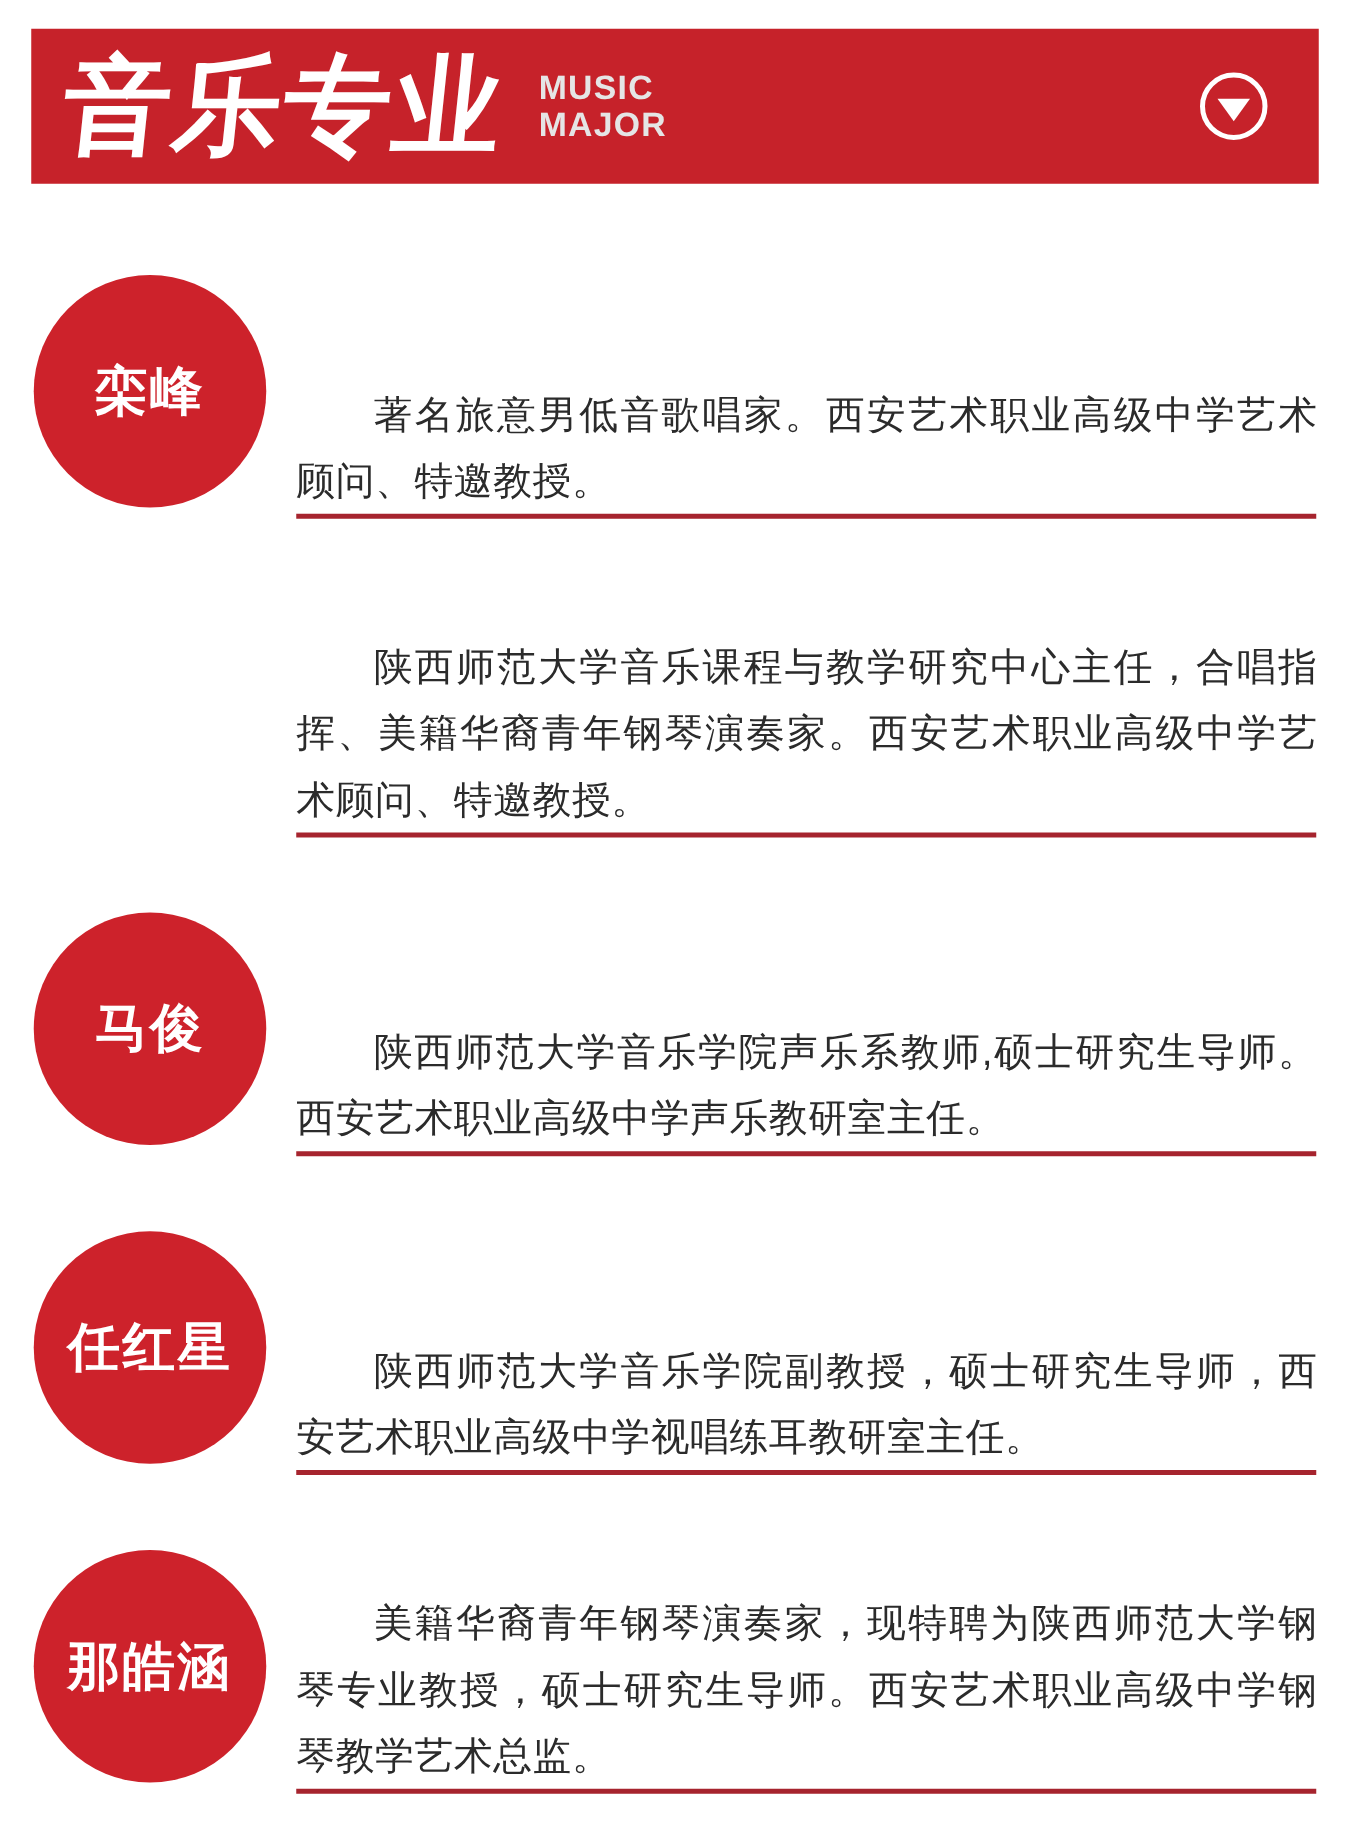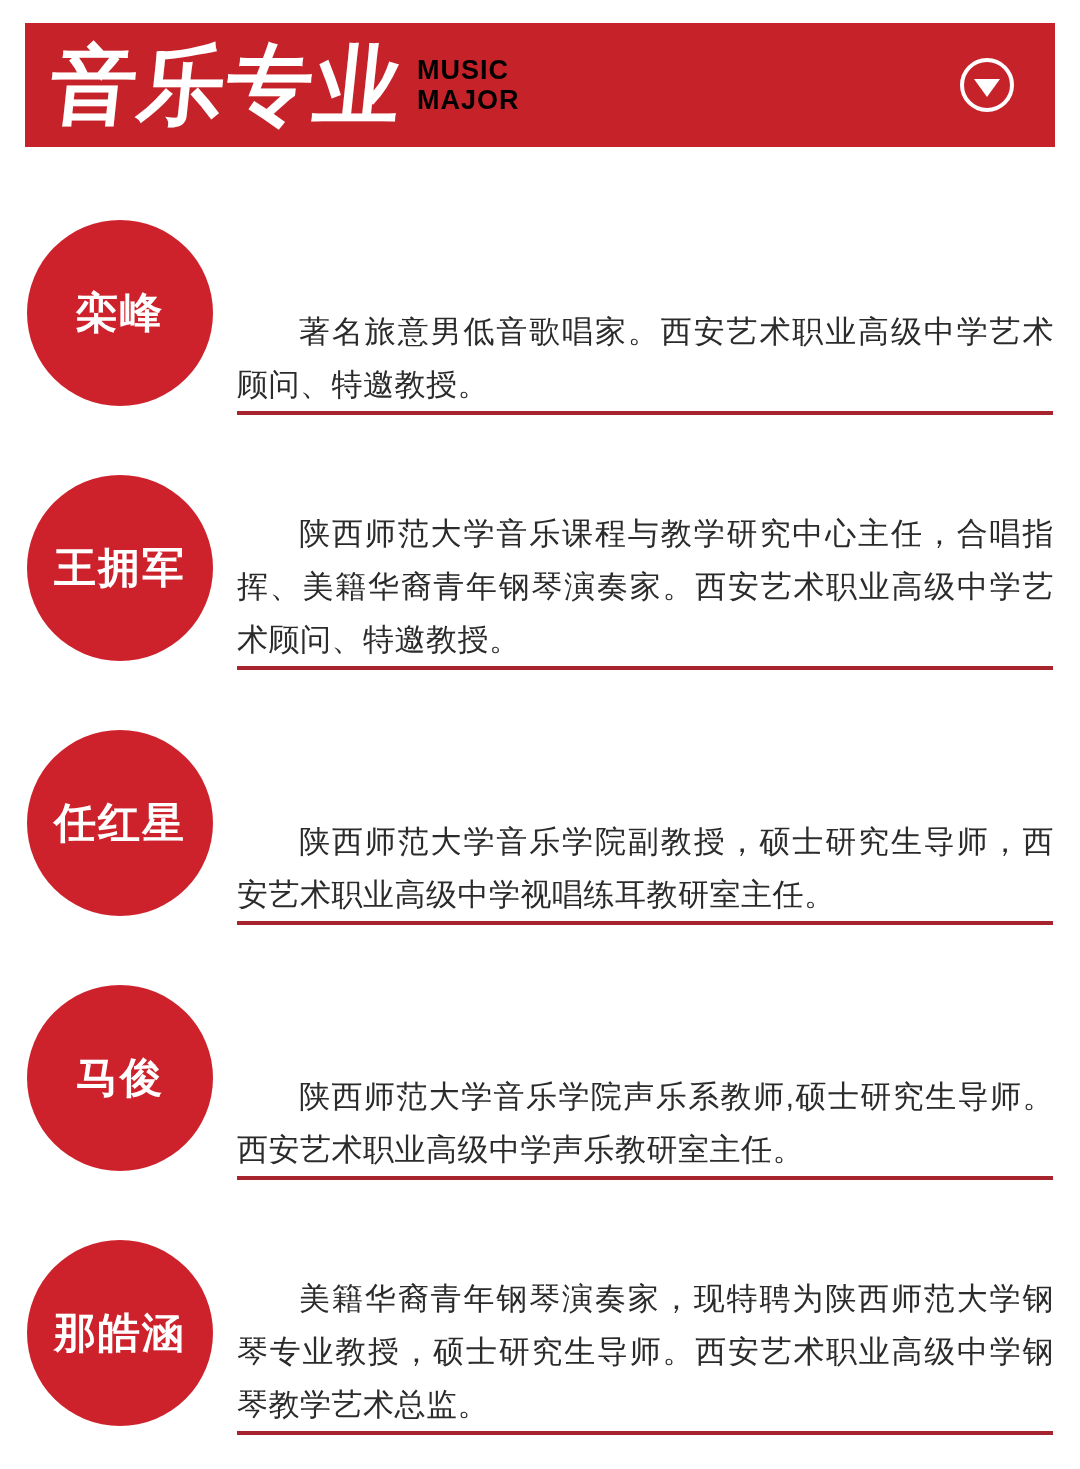--- a/index.html
+++ b/index.html
@@ -22,22 +22,22 @@
     margin-left:26px;
     color:#ffffff;
     font-size:86px;
     font-weight:900;
     letter-spacing:2px;
     transform:skewX(-6deg);
     white-space:nowrap;
     line-height:1;
   }
   .banner-sub{
-    margin-left:14px;
-    color:#000000;
+    margin-left:28px;
+    color:#e5e5e5;
     font-size:27px;
     font-weight:700;
     letter-spacing:1px;
     line-height:30px;
     white-space:pre-line;
   }
   .banner-icon{
     position:absolute;right:41px;top:35px;
     width:54px;height:54px;border-radius:50%;
     border:4px solid #ffffff;
@@ -105,45 +105,42 @@
       <div class="name-circle">
         <span class="name">栾峰</span>
       </div>
       <div class="entry-content">
         <p class="bio">著名旅意男低音歌唱家。西安艺术职业高级中学艺术顾问、特邀教授。</p>
       </div>
       <div class="divider"></div>
     </div>
 
     <div class="entry">
+      <div class="entry-content">
+        <p class="bio">陕西师范大学音乐课程与教学研究中心主任，合唱指挥、美籍华裔青年钢琴演奏家。西安艺术职业高级中学艺术顾问、特邀教授。</p>
+      </div>
+      <div class="divider"></div>
+    </div>
+
+    <div class="entry">
       <div class="name-circle">
-        <span class="name">王拥军</span>
+        <span class="name">马俊</span>
       </div>
       <div class="entry-content">
-        <p class="bio">陕西师范大学音乐课程与教学研究中心主任，合唱指挥、美籍华裔青年钢琴演奏家。西安艺术职业高级中学艺术顾问、特邀教授。</p>
+        <p class="bio">陕西师范大学音乐学院声乐系教师,硕士研究生导师。西安艺术职业高级中学声乐教研室主任。</p>
       </div>
       <div class="divider"></div>
     </div>
 
     <div class="entry">
       <div class="name-circle">
         <span class="name">任红星</span>
       </div>
       <div class="entry-content">
         <p class="bio">陕西师范大学音乐学院副教授，硕士研究生导师，西安艺术职业高级中学视唱练耳教研室主任。</p>
-      </div>
-      <div class="divider"></div>
-    </div>
-
-    <div class="entry">
-      <div class="name-circle">
-        <span class="name">马俊</span>
-      </div>
-      <div class="entry-content">
-        <p class="bio">陕西师范大学音乐学院声乐系教师,硕士研究生导师。西安艺术职业高级中学声乐教研室主任。</p>
       </div>
       <div class="divider"></div>
     </div>
 
     <div class="entry">
       <div class="name-circle">
         <span class="name">那皓涵</span>
       </div>
       <div class="entry-content">
         <p class="bio">美籍华裔青年钢琴演奏家，现特聘为陕西师范大学钢琴专业教授，硕士研究生导师。西安艺术职业高级中学钢琴教学艺术总监。</p>

